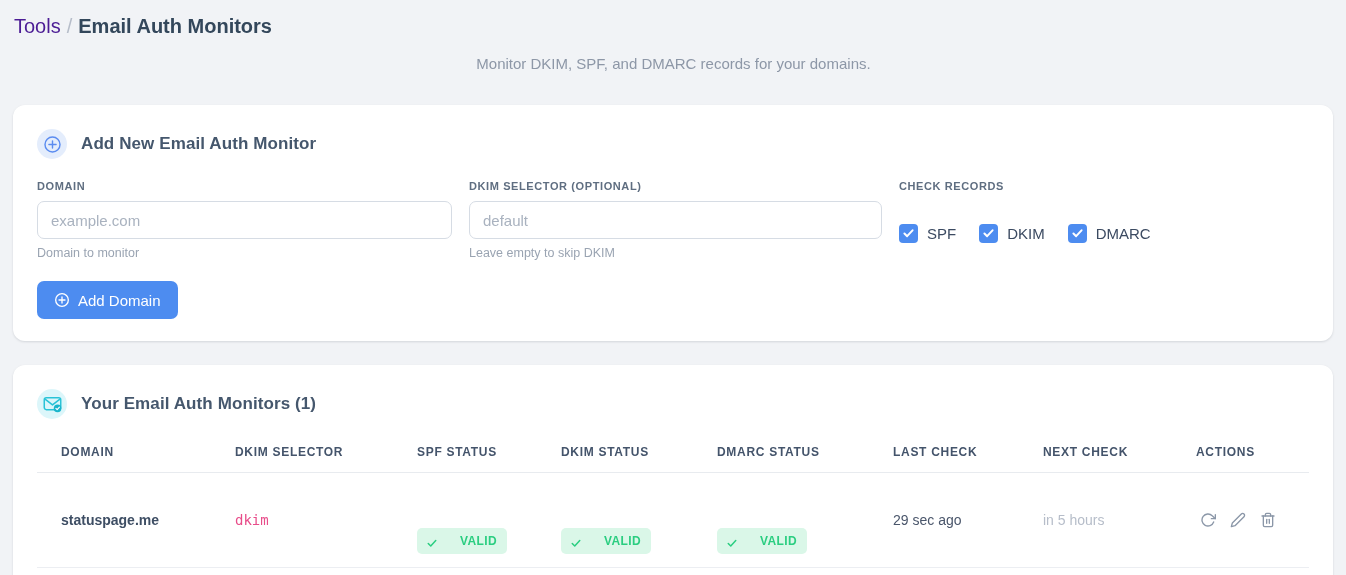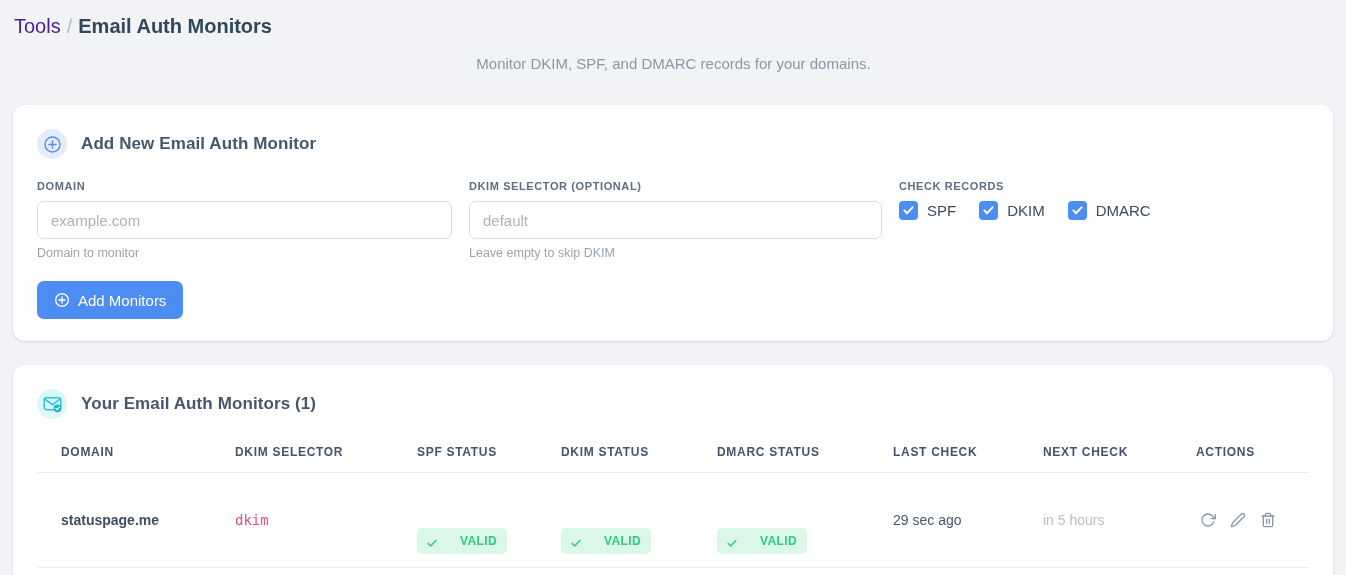--- a/index.html
+++ b/index.html
@@ -48,21 +48,21 @@
     color: #5f6e81; text-transform: uppercase; margin-bottom: 9px;
   }
   .text-input {
     height: 38px; border: 1px solid #d6dce4; border-radius: 7px;
     padding: 0 13px; font-size: 15px; color: #33475b; outline: none;
     font-family: "Liberation Sans", sans-serif; background: #fff;
   }
   .text-input::placeholder { color: #a9b2bf; }
   .helper { font-size: 12.5px; color: #9aa4b2; margin-top: 7px; }
 
-  .check-group { display: flex; align-items: center; gap: 23px; margin-top: 0; }
+  .check-group { display: flex; align-items: center; gap: 23px; margin-top: 23px; }
   .check-item { display: inline-flex; align-items: center; gap: 9px; cursor: pointer; }
   .checkbox {
     width: 19px; height: 19px; border-radius: 4px;
     background: var(--accent-blue, #4d8cf0);
     display: inline-flex; align-items: center; justify-content: center;
   }
   .check-label { font-size: 15px; color: #3b4a61; }
 
   .btn-primary {
     margin-top: 21px;
@@ -167,21 +167,21 @@
         </div>
       </div>
     </div>
 
     <button class="btn-primary">
       <svg width="16" height="16" viewBox="0 0 24 24" fill="none" stroke="#ffffff" stroke-width="2" stroke-linecap="round">
         <circle cx="12" cy="12" r="9.5"></circle>
         <line x1="12" y1="7.5" x2="12" y2="16.5"></line>
         <line x1="7.5" y1="12" x2="16.5" y2="12"></line>
       </svg>
-      <span>Add Monitors</span>
+      <span>Add Domain</span>
     </button>
   </section>
 
   <section class="card second">
     <div class="card-header">
       <span class="icon-badge teal">
         <svg width="19" height="17" viewBox="0 0 24 21" fill="none">
           <rect x="1.6" y="2" width="20.8" height="15" rx="2.6" stroke="#29c3d7" stroke-width="1.9"></rect>
           <polyline points="3,4 12,11 21,4" stroke="#29c3d7" stroke-width="1.9" fill="none" stroke-linecap="round" stroke-linejoin="round"></polyline>
           <circle cx="18.4" cy="15.4" r="4.8" fill="#19b5cb"></circle>

